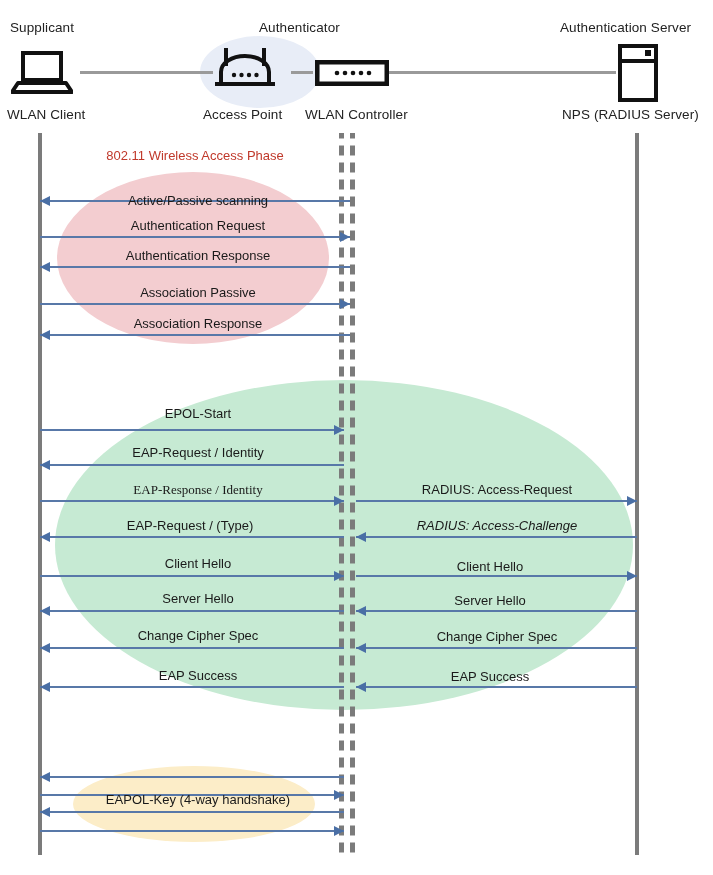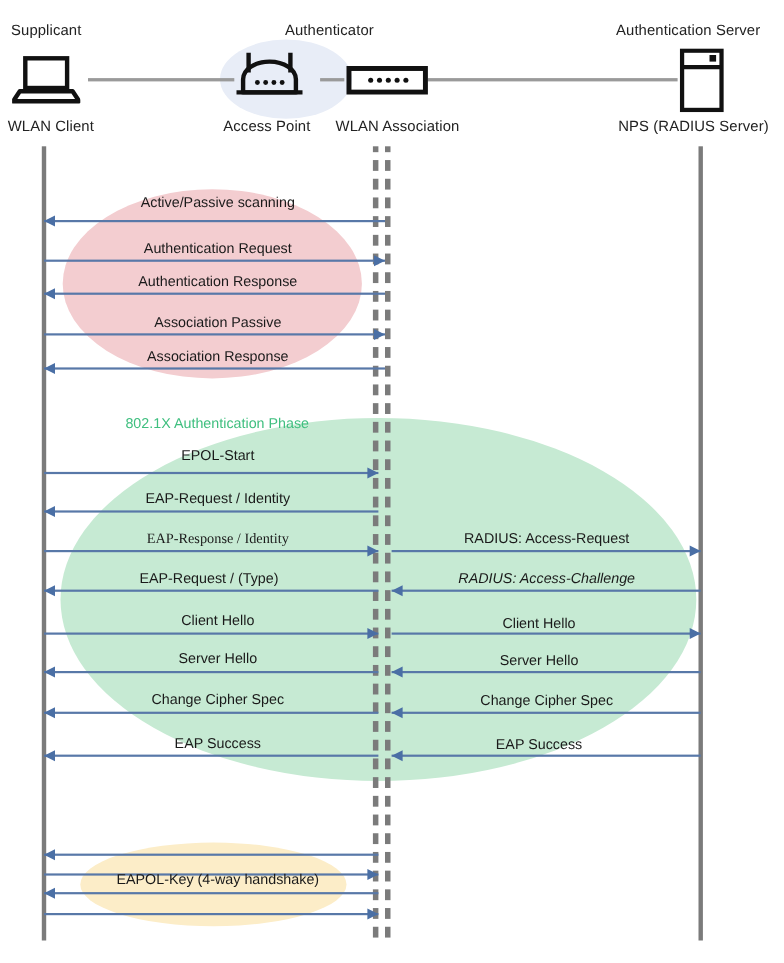--- a/index.html
+++ b/index.html
@@ -154,38 +154,38 @@
   <div class="icon" style="left:618px; top:44px; width:40px; height:58px;">
     <svg width="40" height="58" viewBox="0 0 40 58">
       <rect x="2" y="2" width="36" height="54" fill="none" stroke="#111" stroke-width="4"></rect>
       <line x1="2" y1="17" x2="38" y2="17" stroke="#111" stroke-width="4"></line>
       <rect x="27" y="6" width="6" height="6" fill="#111"></rect>
     </svg>
   </div>
 
   <div class="actor-caption" style="left:7px; top:107px;">WLAN Client</div>
   <div class="actor-caption" style="left:203px; top:107px;text-align:right;">Access Point</div>
-  <div class="actor-caption" style="left:305px; top:107px;">WLAN Association</div>
+  <div class="actor-caption" style="left:305px; top:107px;">WLAN Controller</div>
   <div class="actor-caption" style="left:562px; top:107px;">NPS (RADIUS Server)</div>
 
   <div class="phase-ellipse ellipse-pink" style="left:57px; top:172px; width:272px; height:172px;"></div>
   <div class="phase-ellipse ellipse-green" style="left:55px; top:380px; width:578px; height:330px;"></div>
   <div class="phase-ellipse ellipse-amber" style="left:73px; top:766px; width:242px; height:76px;"></div>
 
   <div class="lifeline-solid" style="left:38px; top:133px; height:722px;"></div>
   <div class="lifeline-dashed" style="left:339px; top:133px; height:722px;"></div>
   <div class="lifeline-dashed" style="left:350px; top:133px; height:722px;"></div>
   <div class="lifeline-solid" style="left:635px; top:133px; height:722px;"></div>
 
-  <div class="phase-label" style="left:95px; top:376px; width:205px; color:#3fbf7f;">802.1X Authentication Phase</div>
+  <div class="phase-label" style="left:90px; top:147px; width:210px; color:#c0392b;">802.11 Wireless Access Phase</div>
 
   <div id="messages-layer">
       <div class="msg-line" style="left: 40px; top: 200px; width: 310px;"></div>
       <div class="msg-head left" style="top: 196px; left: 40px;"></div>
-      <div class="msg-label" style="left: 198px; top: 176px; text-align: center;">Active/Passive scanning</div>
+      <div class="msg-label" style="left: 198px; top: 193px; text-align: center;">Active/Passive scanning</div>
       <div class="msg-line" style="left: 40px; top: 236px; width: 310px;"></div>
       <div class="msg-head right" style="top: 232px; left: 340px;"></div>
       <div class="msg-label" style="left: 198px; top: 218px;">Authentication Request</div>
       <div class="msg-line" style="left: 40px; top: 266px; width: 310px;"></div>
       <div class="msg-head left" style="top: 262px; left: 40px;"></div>
       <div class="msg-label" style="left: 198px; top: 248px;">Authentication Response</div>
       <div class="msg-line" style="left: 40px; top: 303px; width: 310px;"></div>
       <div class="msg-head right" style="top: 299px; left: 340px;"></div>
       <div class="msg-label" style="left: 198px; top: 285px;">Association Passive</div>
       <div class="msg-line" style="left: 40px; top: 334px; width: 310px;"></div>

